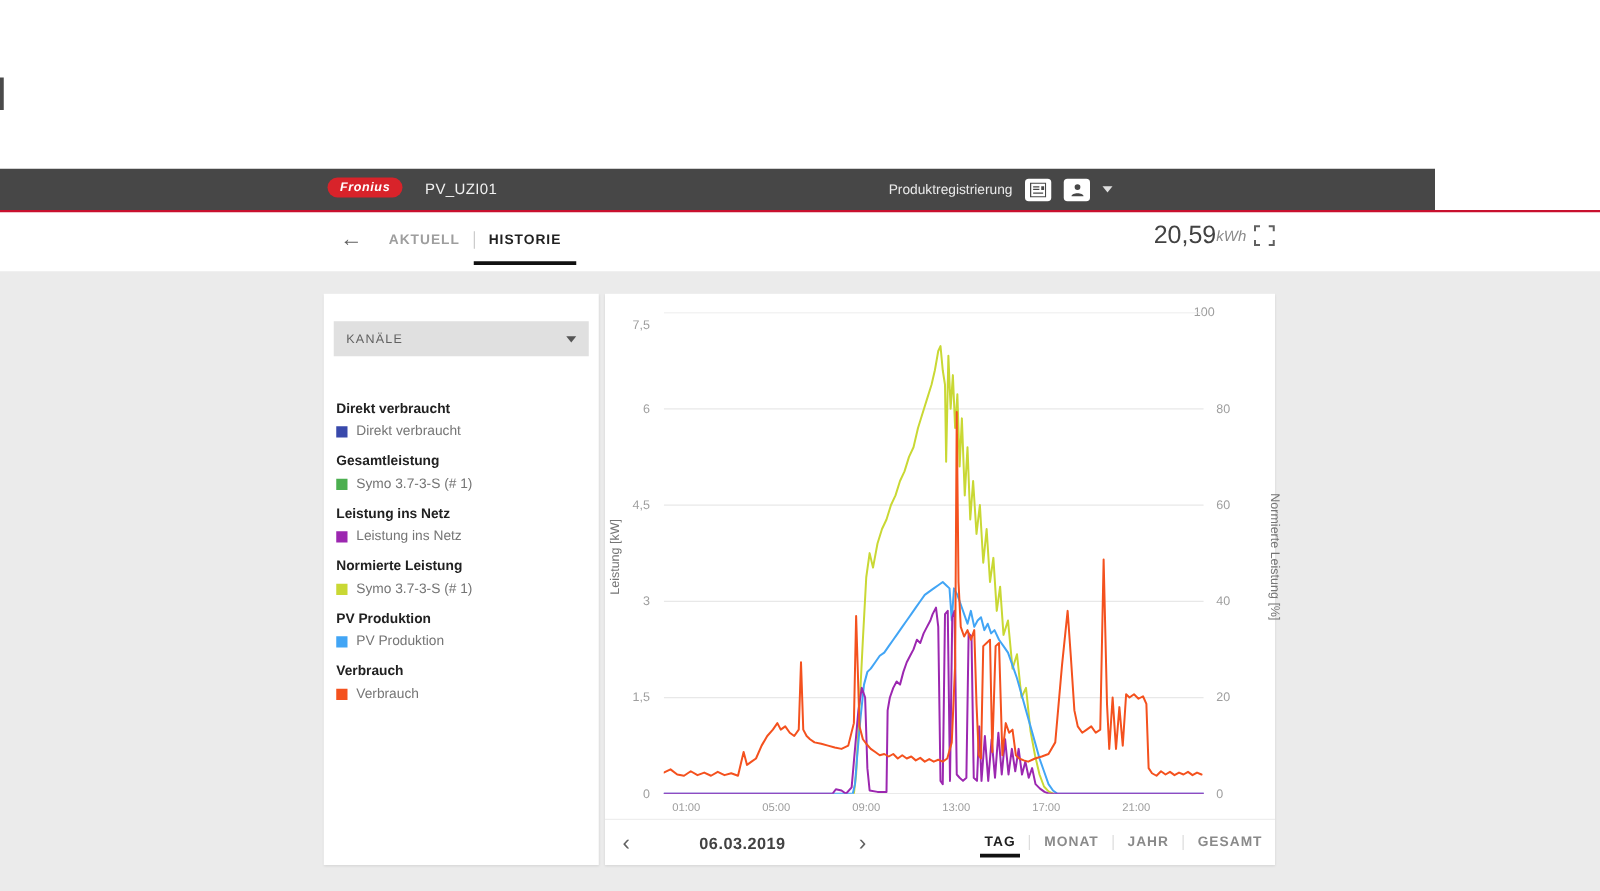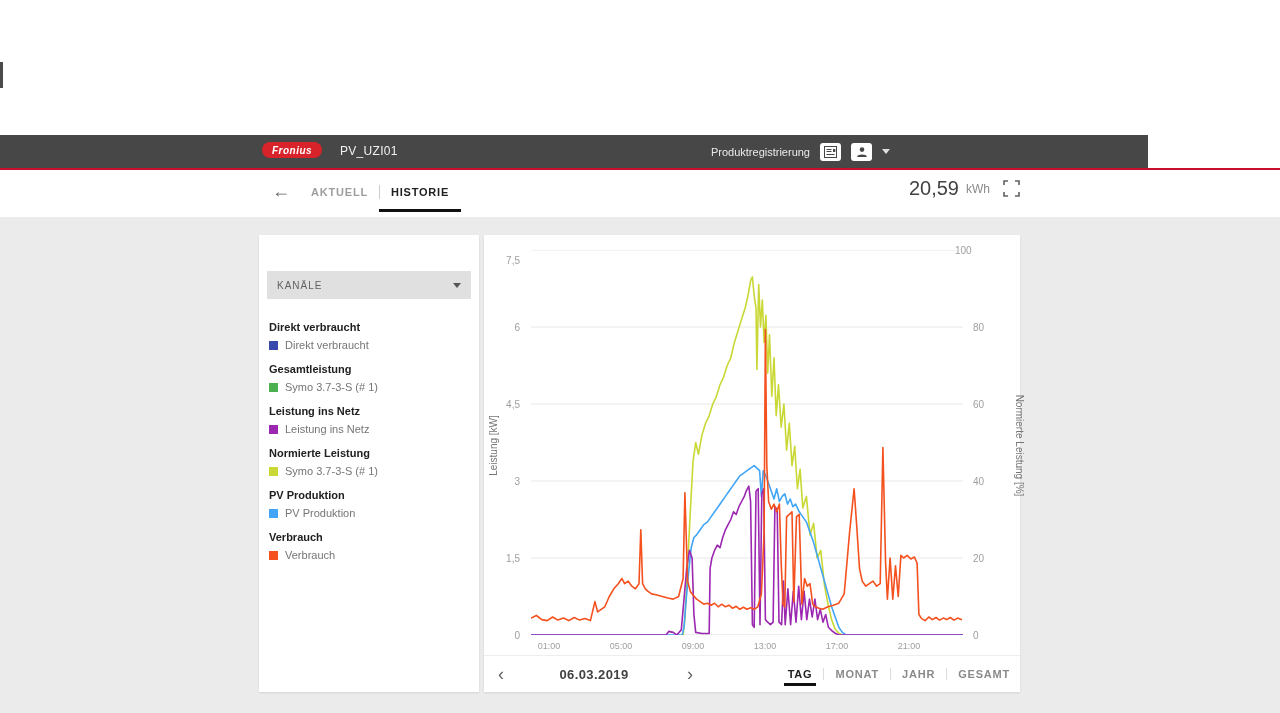--- a/index.html
+++ b/index.html
@@ -16,23 +16,23 @@
   .caret-down{width:0;height:0;border-left:4px solid transparent;border-right:4px solid transparent;border-top:5px solid #e0e0e0;}
   .red-line{position:absolute;left:0;top:168px;width:1280px;height:2px;background:#c8102e;}
   
   .toolbar{position:absolute;left:0;top:170px;width:1280px;height:47px;background:#fff;}
   .back{position:absolute;left:272px;top:11px;font-size:18px;color:#616161;cursor:pointer;}
   .tabs{position:absolute;left:311px;top:0;height:44px;display:flex;align-items:center;gap:11px;}
   .tab{font-size:11px;font-weight:bold;letter-spacing:.8px;color:#9e9e9e;position:relative;cursor:pointer;}
   .tab.active{color:#212121;}
   .tab.active::after{content:"";position:absolute;left:-12px;right:-12px;bottom:-14px;height:3px;background:#111;}
   .tab-div{width:1px;height:14px;background:#ccc;}
-  .kwh-wrap{position:absolute;right:260px;top:0;height:37px;display:flex;align-items:center;gap:7px;}
+  .kwh-wrap{position:absolute;right:260px;top:0;height:37px;display:flex;align-items:center;}
   .kwh-val{font-size:20px;color:#424242;}
-  .kwh-unit{font-size:12px;color:#8a8a8a;}
+  .kwh-unit{font-size:12px;color:#8a8a8a;font-style:italic;}
   
   .body-bg{position:absolute;left:0;top:217px;width:1280px;height:496px;background:#ebebeb;}
   .card{position:absolute;background:#fff;box-shadow:0 1px 2px rgba(0,0,0,.10);}
   .sidebar{left:259px;top:235px;width:220px;height:457px;}
   .chartcard{left:484px;top:235px;width:536px;height:457px;}
   
   .dd{position:absolute;left:8px;width:204px;height:28px;background:#e0e0e0;display:flex;align-items:center;justify-content:space-between;padding:0 10px;box-sizing:border-box;cursor:pointer;}
   .dd-label{font-size:10px;letter-spacing:1px;color:#616161;}
   .dd-caret{width:0;height:0;border-left:4px solid transparent;border-right:4px solid transparent;border-top:5px solid #555;}
   .legend{position:absolute;left:10px;top:86px;right:4px;}
@@ -111,21 +111,21 @@
             <path d="M16 12 V16 H12"></path>
             <path d="M5 16 H1 V12"></path>
         </g>
       </svg>
     </div>
   </div>
 
   <div class="body-bg"></div>
 
   <div class="card sidebar">
-    <div class="dd" style="top:36px">
+    <div class="dd" style="top:22px">
       <span class="dd-label">KANÄLE</span>
       <span class="dd-caret"></span>
     </div>
     <div class="legend">
         <div class="lg-group">
           <div class="lg-head">Direkt verbraucht</div>
           <div class="lg-item">
             <span class="sw" style="background: rgb(57, 73, 171);"></span>
             <span class="lab">Direkt verbraucht</span>
           </div>

